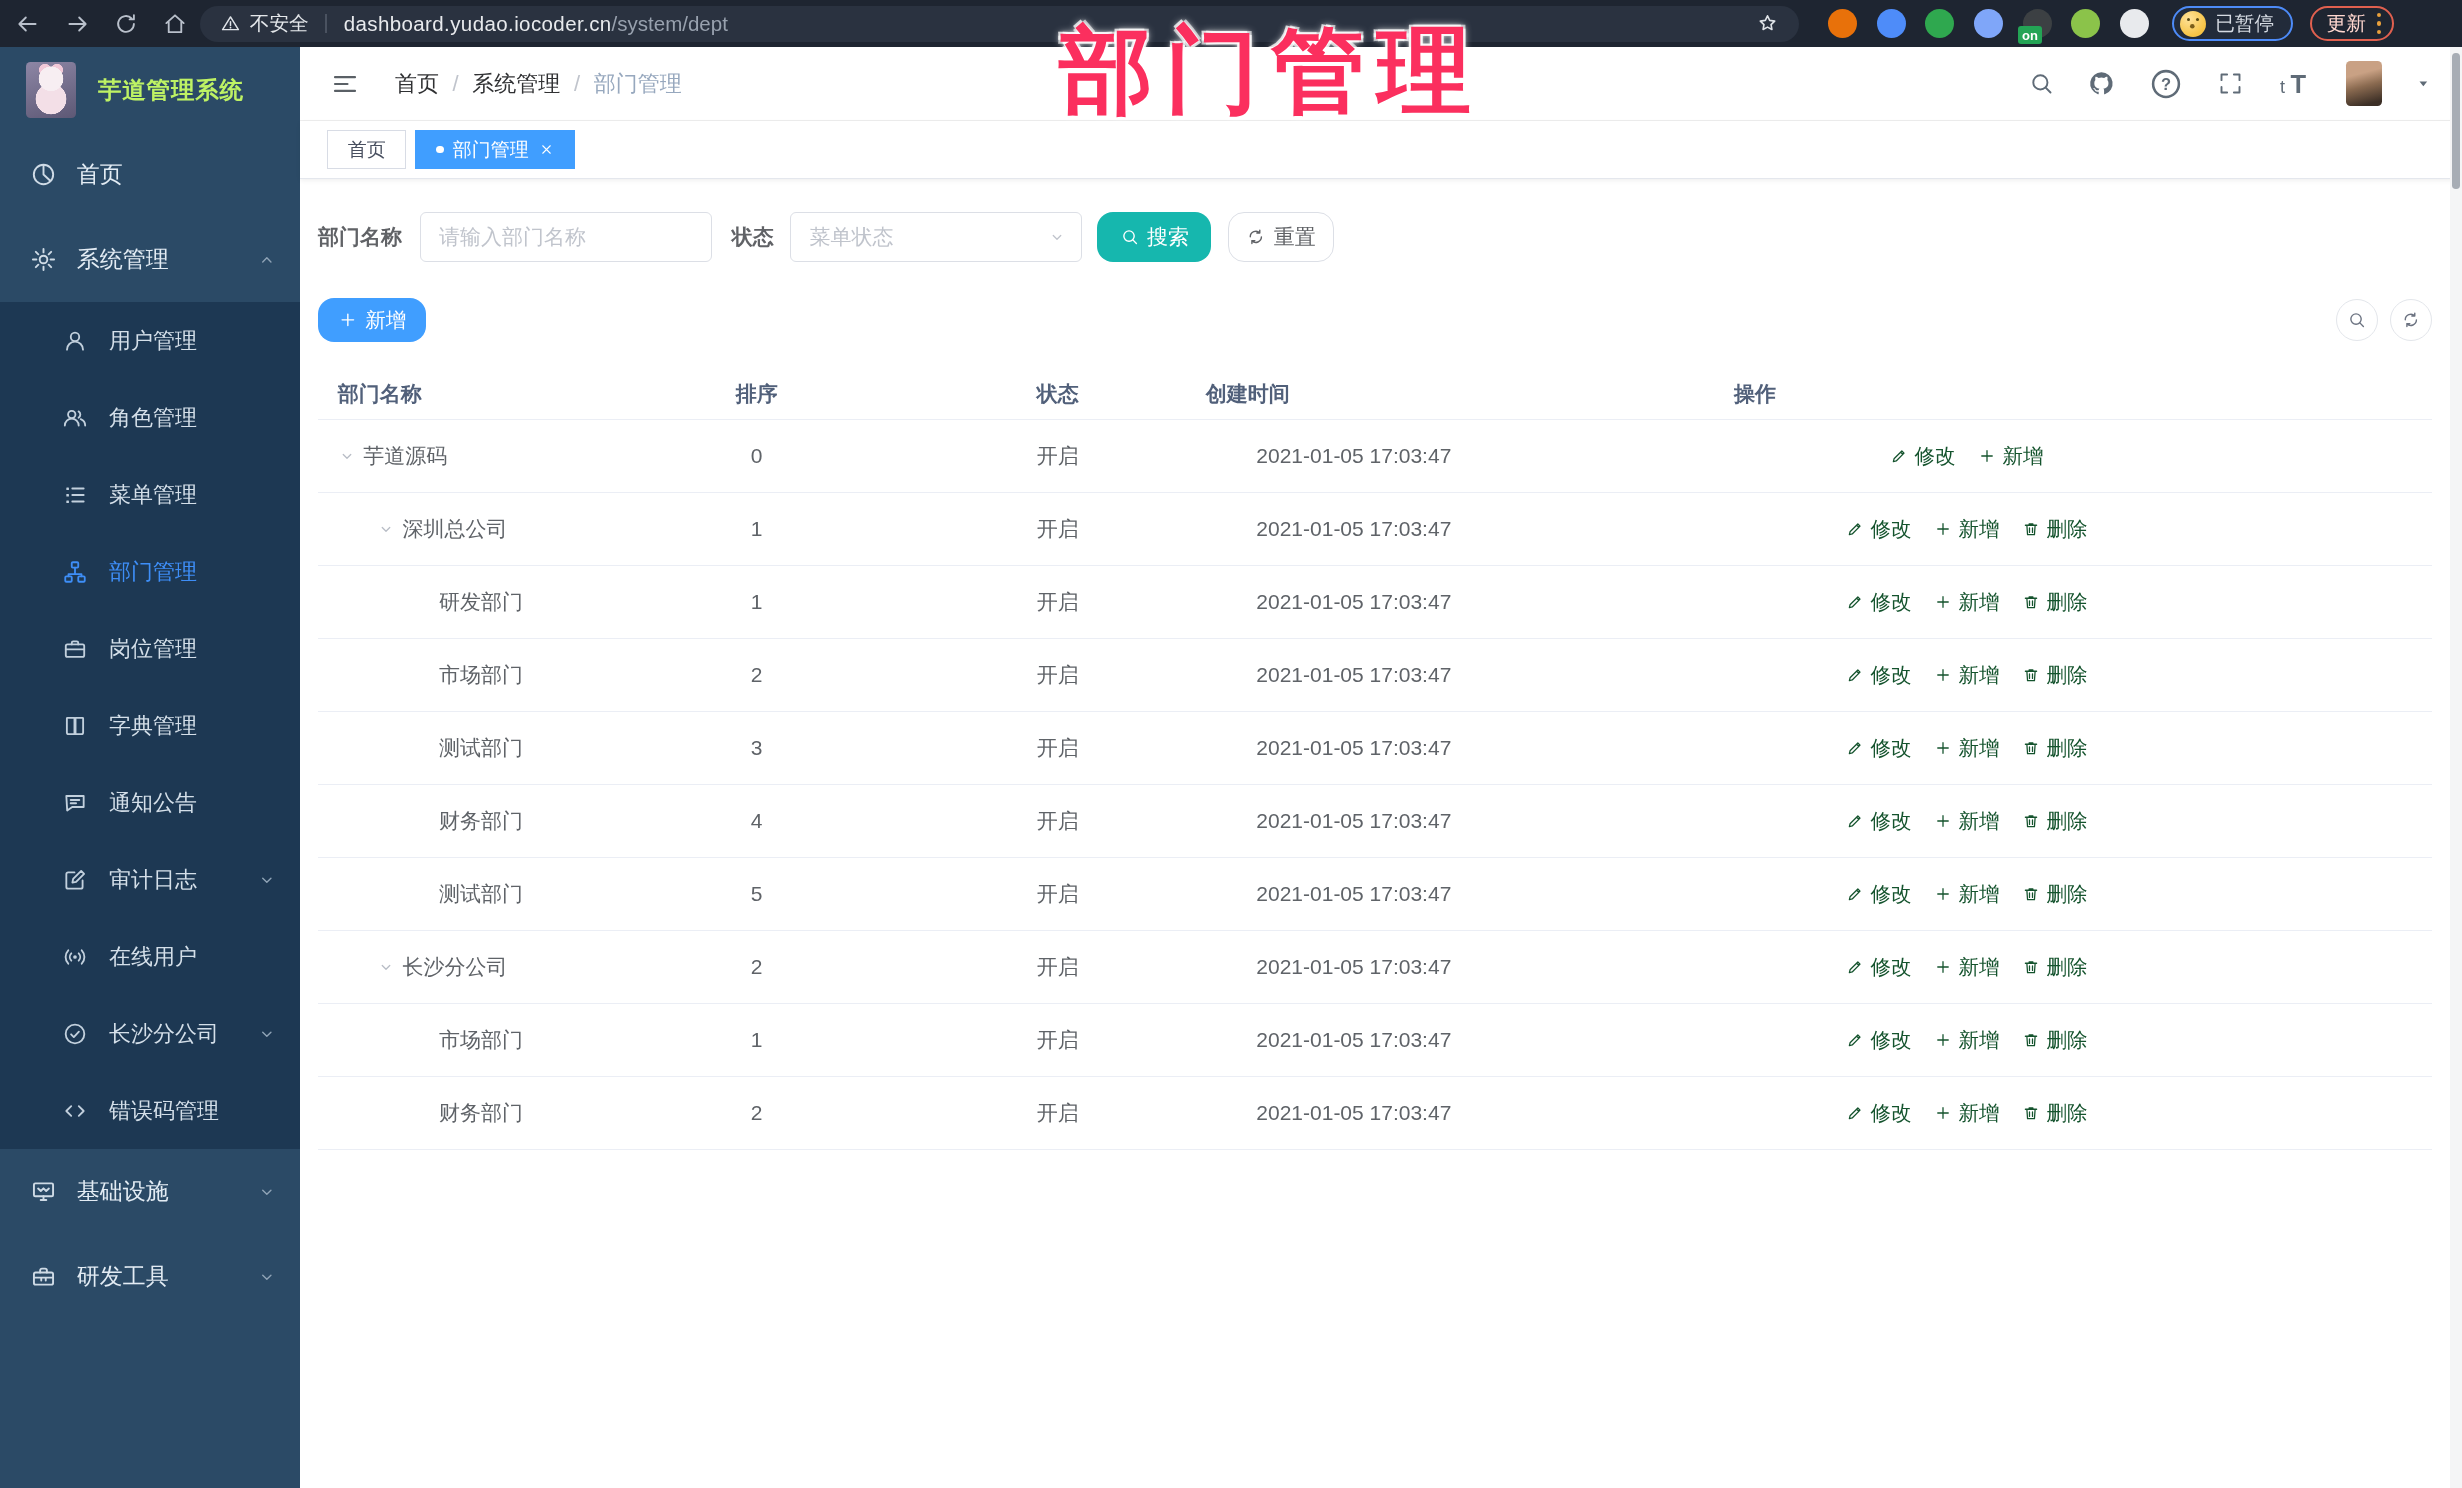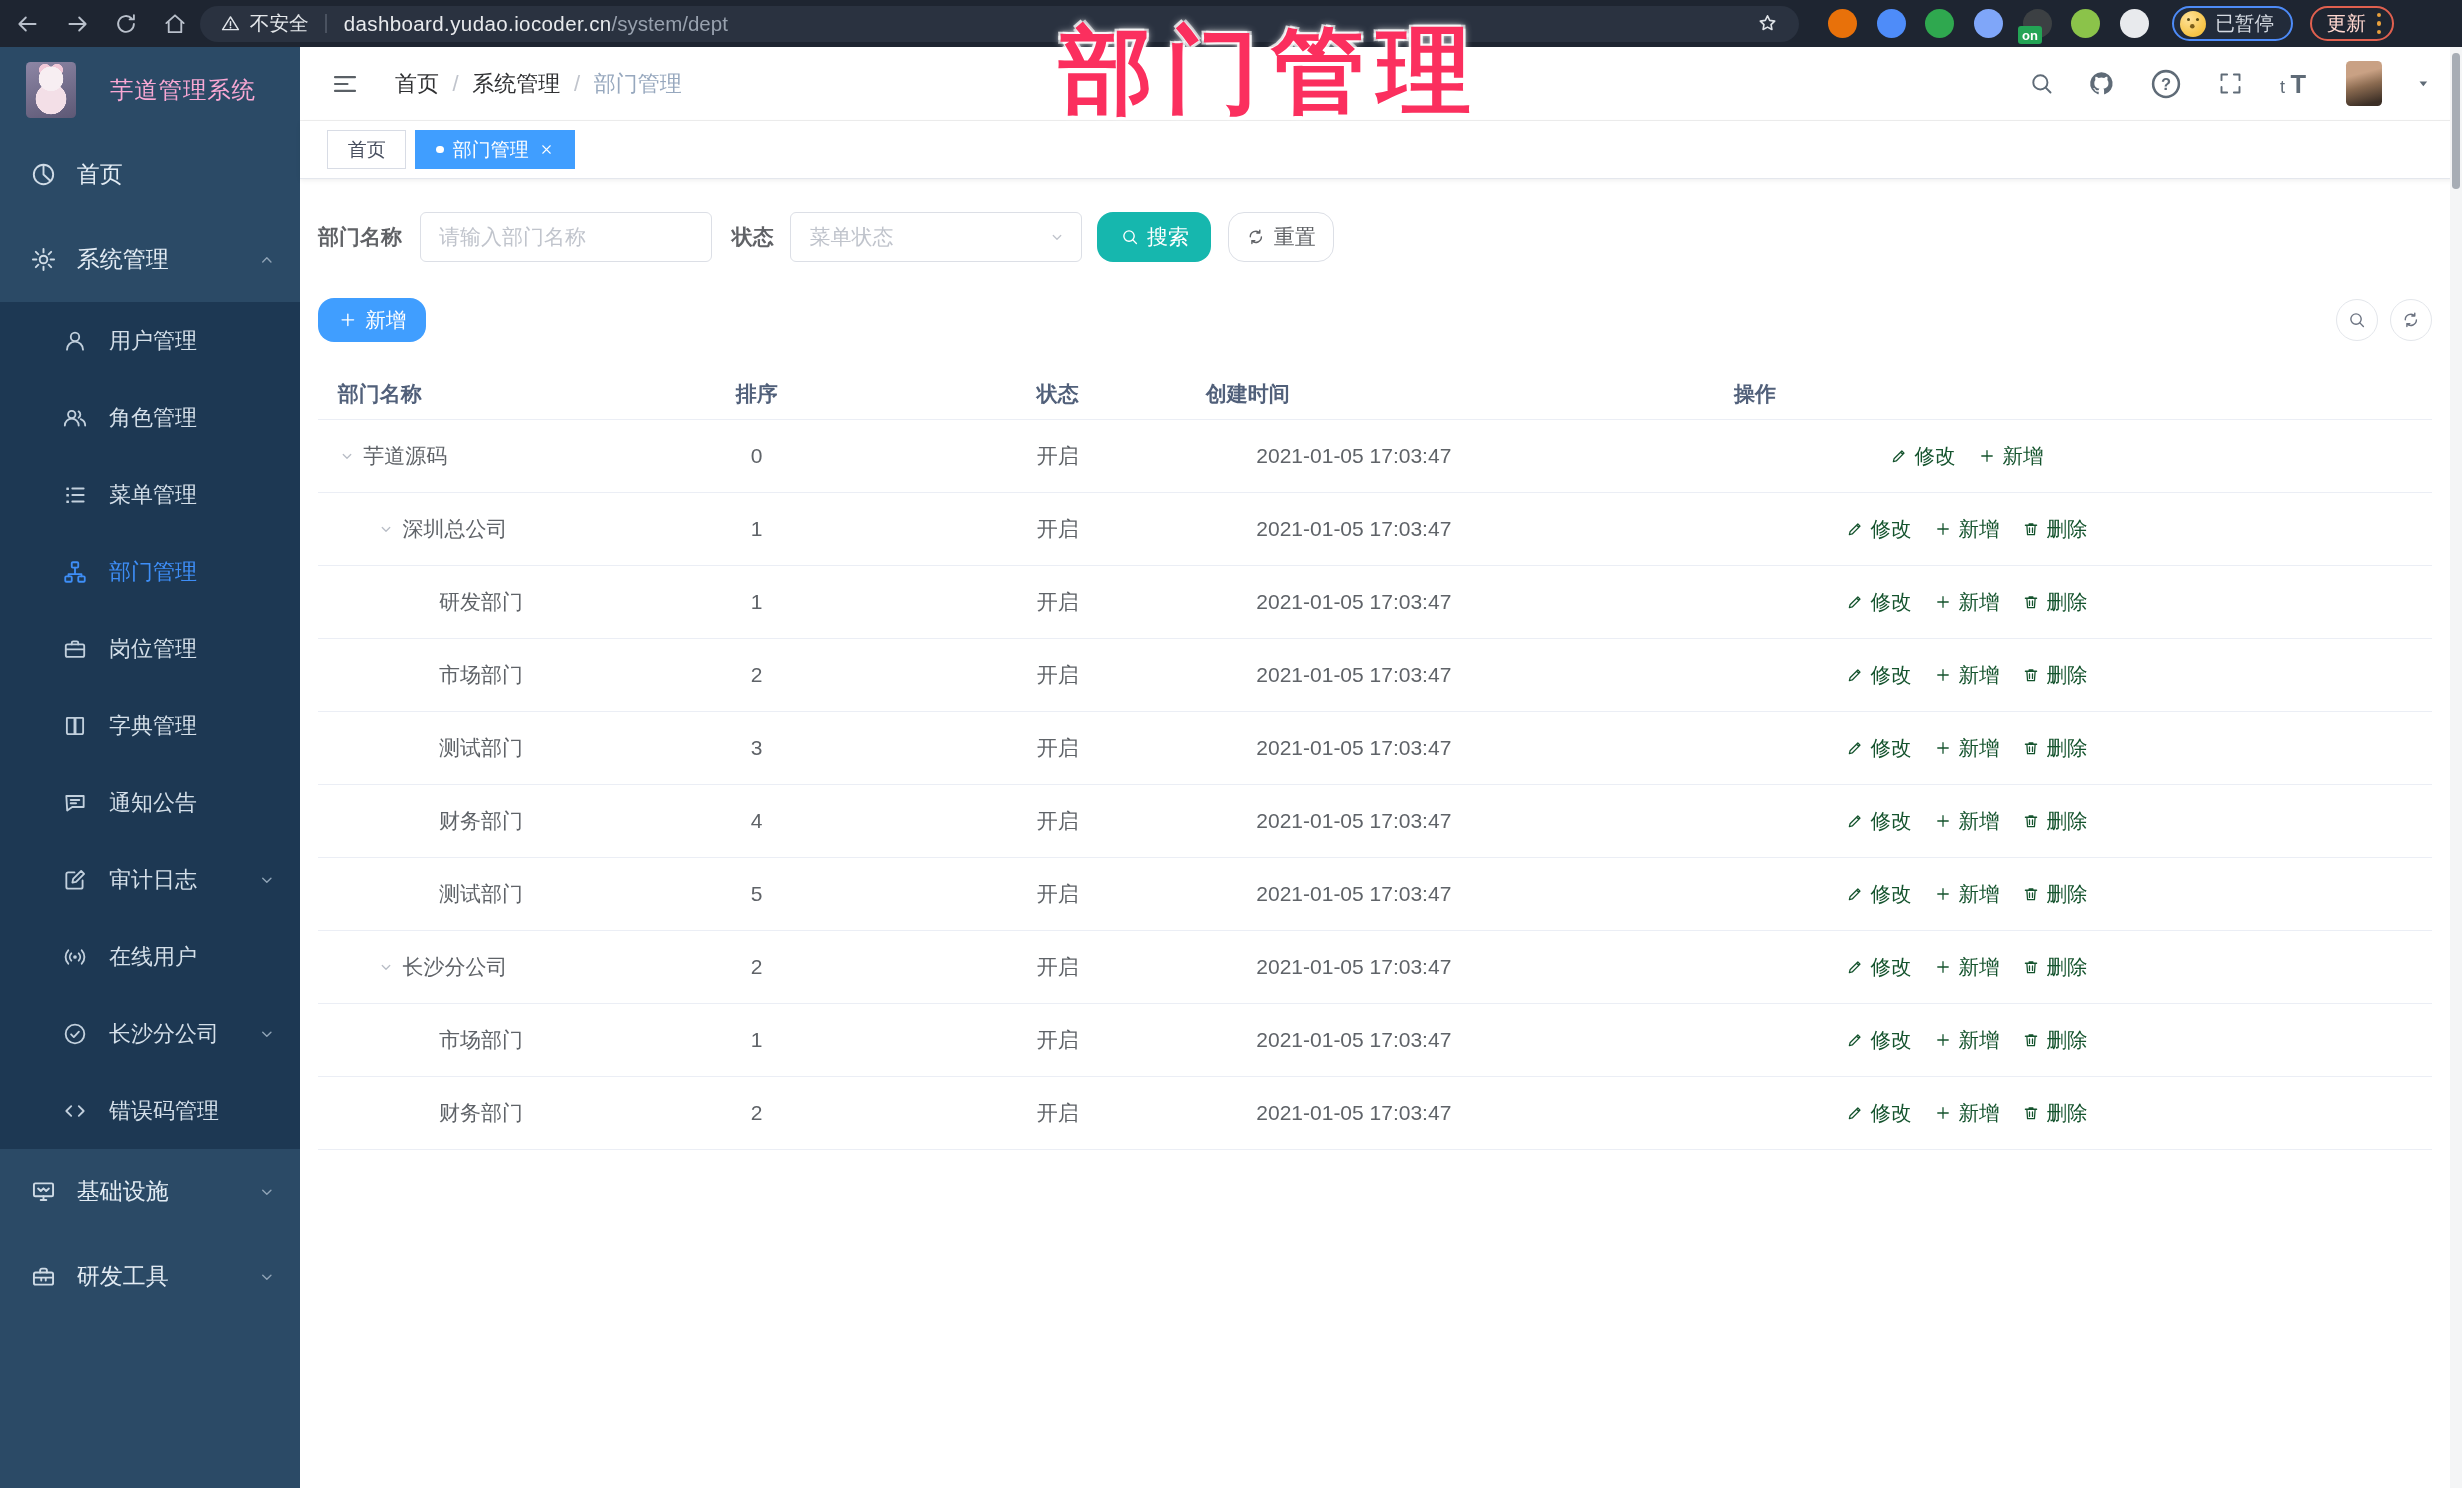--- a/index.html
+++ b/index.html
@@ -42,21 +42,21 @@
   .app { position:absolute; left:0; top:47px; width:2462px; height:1441px; display:flex; }
   .sidebar { width:300px; background:#2b4a66; flex:0 0 auto; display:flex; flex-direction:column; overflow:hidden; }
   .logo-row { height:85px; display:flex; align-items:center; padding-left:26px; flex:0 0 auto; }
   .logo-img { width:50px; height:56px; border-radius:4.5px; flex:0 0 auto;
     background:#b9b2c8;
     background-image:radial-gradient(circle at 50% 30%,#f7eef2 0 26%,transparent 27%),
       radial-gradient(circle at 38% 14%,#f2c9d8 0 10%,transparent 11%),
       radial-gradient(circle at 62% 14%,#f2c9d8 0 10%,transparent 11%),
       radial-gradient(circle at 50% 66%,#f3dfe7 0 34%,transparent 35%),
       linear-gradient(160deg,#8d86a5,#5d5875); }
-  .logo-title { color:#f9a8d4; font-size:23.5px; font-weight:400; margin-left:34px; letter-spacing:0.8px; }
+  .logo-title { color:#bef264; font-size:23.5px; font-weight:700; margin-left:22px; letter-spacing:0.8px; }
   .menu { flex:1; }
   .menu-item { height:85px; display:flex; align-items:center; padding:0 23px 0 30px; cursor:pointer; }
   .menu-item .mi-icon { font-size:27px; color:#cfdbe6; }
   .menu-item .mi-label { font-size:23px; color:#e3ecf4; margin-left:19.7px; }
   .submenu { background:#1d3853; }
   .sub-item { height:77px; display:flex; align-items:center; padding:0 23px 0 62px; cursor:pointer; }
   .sub-item .mi-icon { font-size:26px; color:#c2d0dd; }
   .sub-item .mi-label { font-size:22px; color:#d4dfe9; margin-left:21px; }
   .sub-item.active .mi-icon, .sub-item.active .mi-label { color:#3e8ef7; }
   .mi-chevron { margin-left:auto; font-size:19.7px; color:#8fa3b6; }

